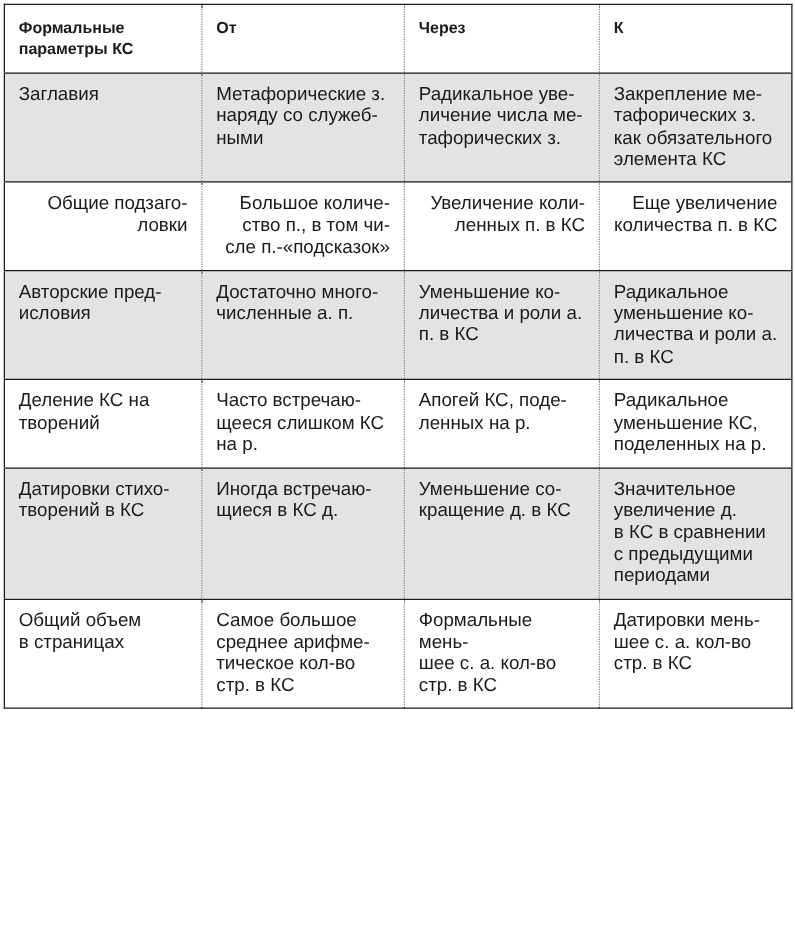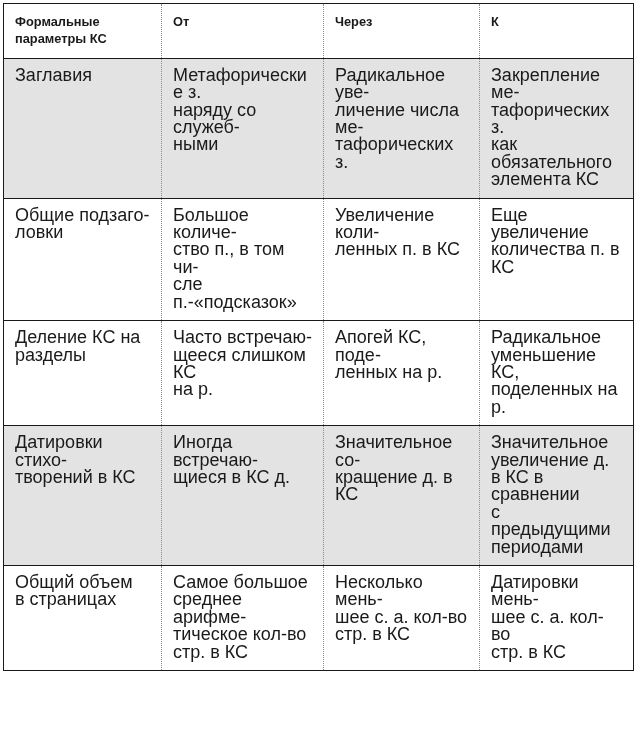--- a/index.html
+++ b/index.html
@@ -34,21 +34,21 @@
   table.cmp col.c0 { width: 158px; }
   table.cmp col.c1 { width: 162px; }
   table.cmp col.c2 { width: 156px; }
   table.cmp col.c3 { width: 154px; }
 
   table.cmp th,
   table.cmp td {
     vertical-align: top;
     text-align: left;
     padding: 8px 11px 9px 11px;
-    font-size: 18px;
+    font-size: 15px;
     line-height: 17.4px;
     border-right: 1px dotted #8a8a8a;
     word-wrap: break-word;
     overflow-wrap: break-word;
   }
 
   table.cmp th:last-child,
   table.cmp td:last-child {
     border-right: none;
   }
@@ -74,20 +74,21 @@
   table.cmp tbody tr.shaded > td {
     background: #e3e3e3;
   }
   table.cmp tbody tr.plain > td {
     background: #ffffff;
   }
 
   
   table.cmp tbody tr.group-break > td {
     border-bottom: 1.9px solid #1a1a1a;
+    text-align: right;
   }
 
   .cell-text {
     display: block;
     white-space: pre-line;
   }
 </style>
 </head>
 <body>
 
@@ -150,24 +151,45 @@
           </td>
           <td>
             <span class="cell-text">Увеличение коли-
 ленных п. в КС</span>
           </td>
           <td>
             <span class="cell-text">Еще увеличение
 количества п. в КС</span>
           </td>
         </tr>
+        <tr class="shaded">
+          <td>
+            <span class="cell-text">Авторские пред-
+исловия</span>
+          </td>
+          <td>
+            <span class="cell-text">Достаточно много-
+численные а. п.</span>
+          </td>
+          <td>
+            <span class="cell-text">Уменьшение ко-
+личества и роли а.
+п. в КС</span>
+          </td>
+          <td>
+            <span class="cell-text">Радикальное
+уменьшение ко-
+личества и роли а.
+п. в КС</span>
+          </td>
+        </tr>
         <tr class="plain">
           <td>
             <span class="cell-text">Деление КС на
-разделы</span>
+творений</span>
           </td>
           <td>
             <span class="cell-text">Часто встречаю-
 щееся слишком КС
 на р.</span>
           </td>
           <td>
             <span class="cell-text">Апогей КС, поде-
 ленных на р.</span>
           </td>
@@ -180,21 +202,21 @@
         <tr class="shaded">
           <td>
             <span class="cell-text">Датировки стихо-
 творений в КС</span>
           </td>
           <td>
             <span class="cell-text">Иногда встречаю-
 щиеся в КС д.</span>
           </td>
           <td>
-            <span class="cell-text">Значительное со-
+            <span class="cell-text">Уменьшение со-
 кращение д. в КС</span>
           </td>
           <td>
             <span class="cell-text">Значительное
 увеличение д.
 в КС в сравнении
 с предыдущими
 периодами</span>
           </td>
         </tr>
@@ -203,21 +225,21 @@
             <span class="cell-text">Общий объем
 в страницах</span>
           </td>
           <td>
             <span class="cell-text">Самое большое
 среднее арифме-
 тическое кол-во
 стр. в КС</span>
           </td>
           <td>
-            <span class="cell-text">Несколько мень-
+            <span class="cell-text">Формальные мень-
 шее с. а. кол-во
 стр. в КС</span>
           </td>
           <td>
             <span class="cell-text">Датировки мень-
 шее с. а. кол-во
 стр. в КС</span>
           </td>
         </tr>
       </tbody>

